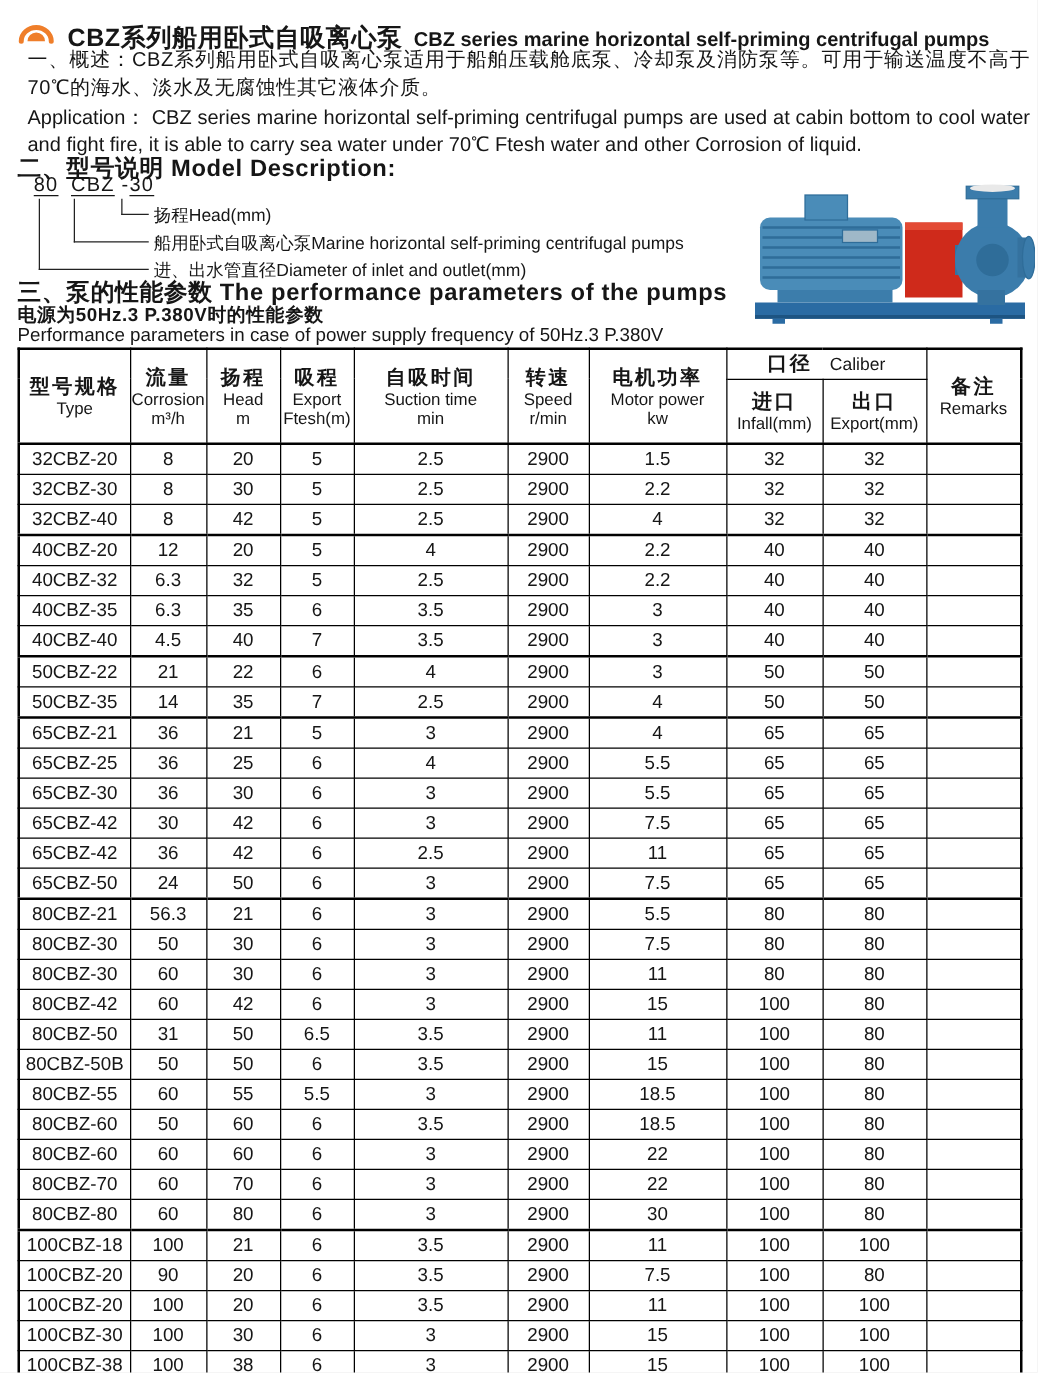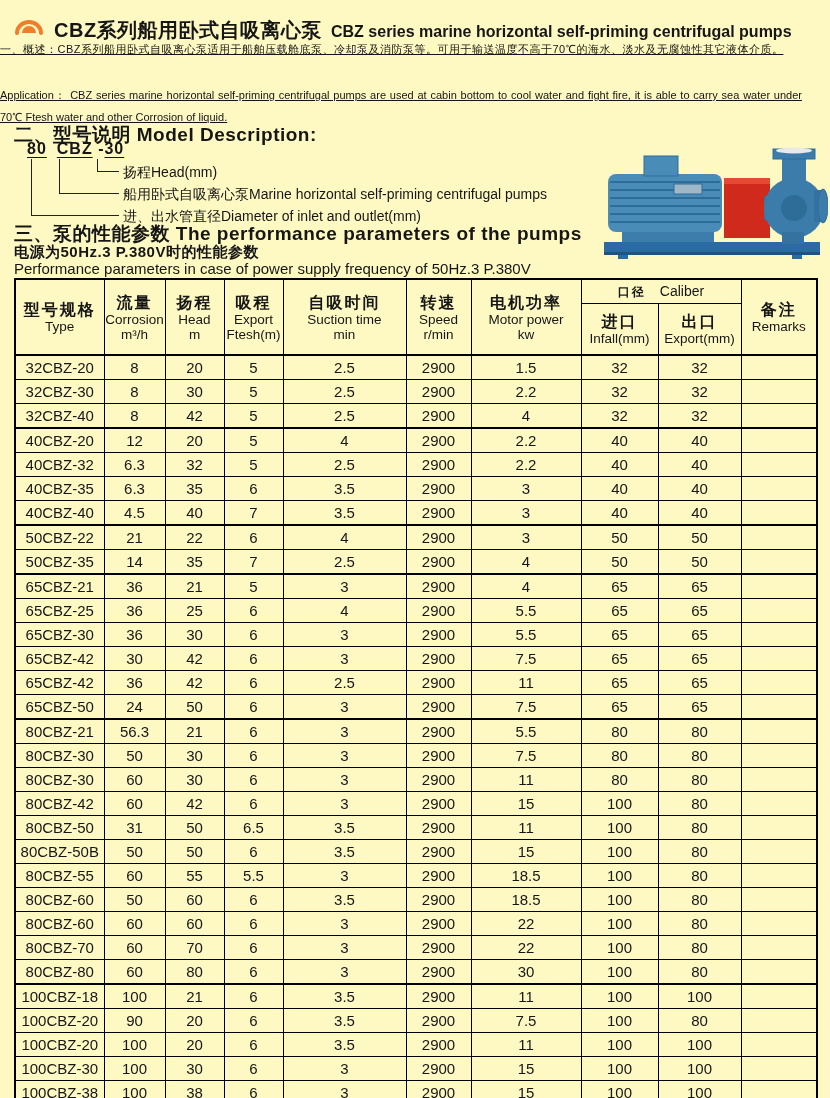--- a/index.html
+++ b/index.html
@@ -1,37 +1,37 @@
 <!DOCTYPE html>
 <html><head>
 <meta charset="utf-8">
 <style>
   * { margin:0; padding:0; box-sizing:border-box; }
   body { background:#d8d8d8; font-family:"Liberation Sans", sans-serif; }
   .page {
-    position:relative; width:830px; height:1098px; background:#fef9c3;
+    position:relative; width:830px; height:1098px; background:#ffffff;
     margin:0 auto; overflow:hidden; color:#161616;
   }
   
   .hdr { position:absolute; left:12px; top:8px; display:flex; align-items:center; gap:8px; }
   .hdr h1 { font-weight:bold; white-space:nowrap; }
   .title-cn { font-size:20px; letter-spacing:0.5px; }
   .title-en { font-size:16px; }
   
-  .para { position:absolute; left:0; width:802px; font-size:11px; line-height:22px; text-align:justify;text-decoration:underline; }
+  .para { position:absolute; left:22px; width:802px; font-size:16px; line-height:22px; text-align:justify; }
   .p-cn { top:38px; letter-spacing:0.5px; }
   .p-en { top:84px; }
   .sec-head { position:absolute; left:14px; font-size:19px; font-weight:bold; letter-spacing:0.5px; }
   .sec2 { top:122px; }
   .sec3 { top:221px; }
   .sub { position:absolute; left:14px; font-size:15px; }
   .sub-cn { top:243px; font-weight:bold; letter-spacing:0.5px; }
   .sub-en { top:260px; }
   
-  .model-code { position:absolute; left:27px; top:140px; font-size:16px; letter-spacing:1px;font-weight:bold; }
+  .model-code { position:absolute; left:27px; top:140px; font-size:16px; letter-spacing:1px; }
   .model-code .tok { text-decoration:underline; text-underline-offset:3px; }
   .model-code .gap { display:inline-block; width:10px; }
   .conn { position:absolute; border-left:1.5px solid #222; border-bottom:1.5px solid #222; }
   .c-head   { left:97px; top:159px; width:22px; height:13px; }
   .c-series { left:59px; top:159px; width:60px; height:35px; }
   .c-inlet  { left:31px; top:159px; width:88px; height:57px; }
   .mlabel { position:absolute; left:123px; font-size:14px; white-space:nowrap; }
   .ml-1 { top:164px; }
   .ml-2 { top:186px; }
   .ml-3 { top:208px; }
@@ -44,21 +44,21 @@
     border:1px solid #000; text-align:center; vertical-align:middle;
     font-size:15px; padding:0; overflow:hidden; white-space:nowrap;
   }
   table.perf { border:2px solid #000; }
   table.perf thead th { font-weight:normal; }
   table.perf thead tr.h1 th { height:24px; }
   table.perf thead tr.h2 th { height:52px; }
   table.perf thead { border-bottom:2px solid #000; }
   .hcn { font-size:16px; letter-spacing:2px; font-weight:bold; line-height:19px; }
   .hen { font-size:13.5px; line-height:15px; }
-  .cal-cn { font-size:12px; letter-spacing:2px; font-weight:bold; margin-right:14px; }
+  .cal-cn { font-size:16px; letter-spacing:2px; font-weight:bold; margin-right:14px; }
   .cal-en { font-size:14px; }
   table.perf tbody td { height:23px; line-height:23px; }
   table.perf tbody tr.group-start td { border-top:2px solid #000; }
 </style>
 </head>
 <body>
 
 <div class="page">
 
   <div class="hdr">

